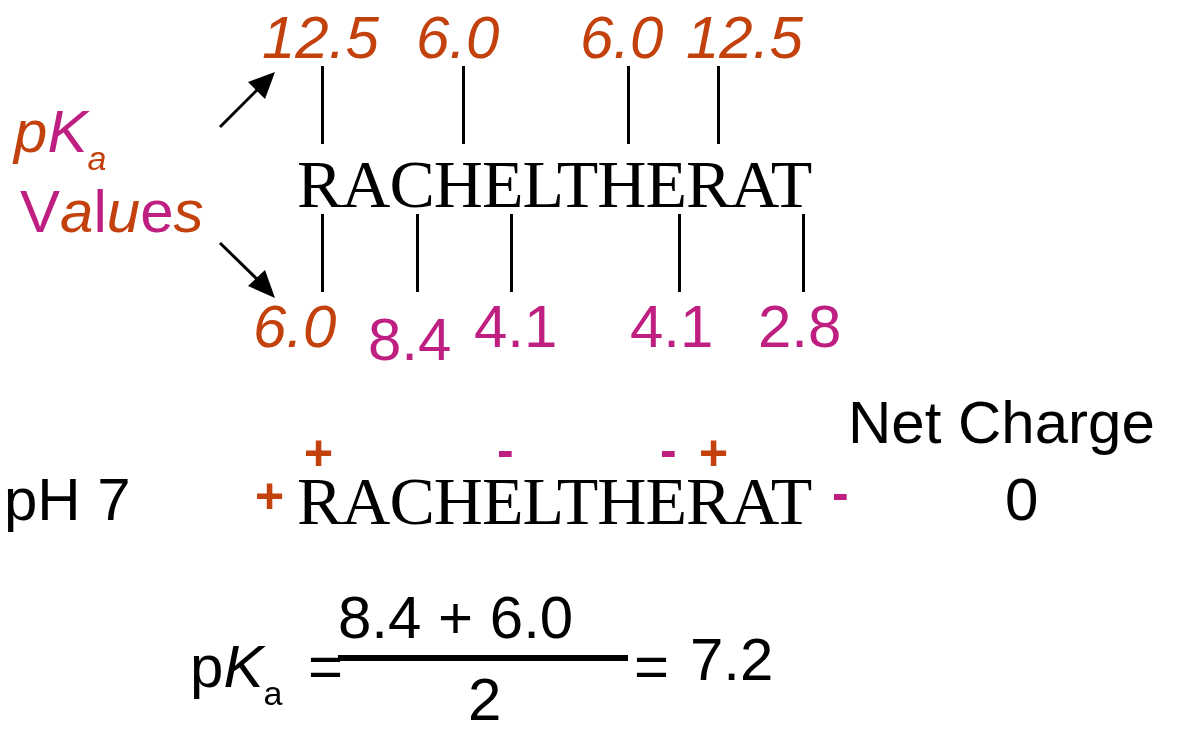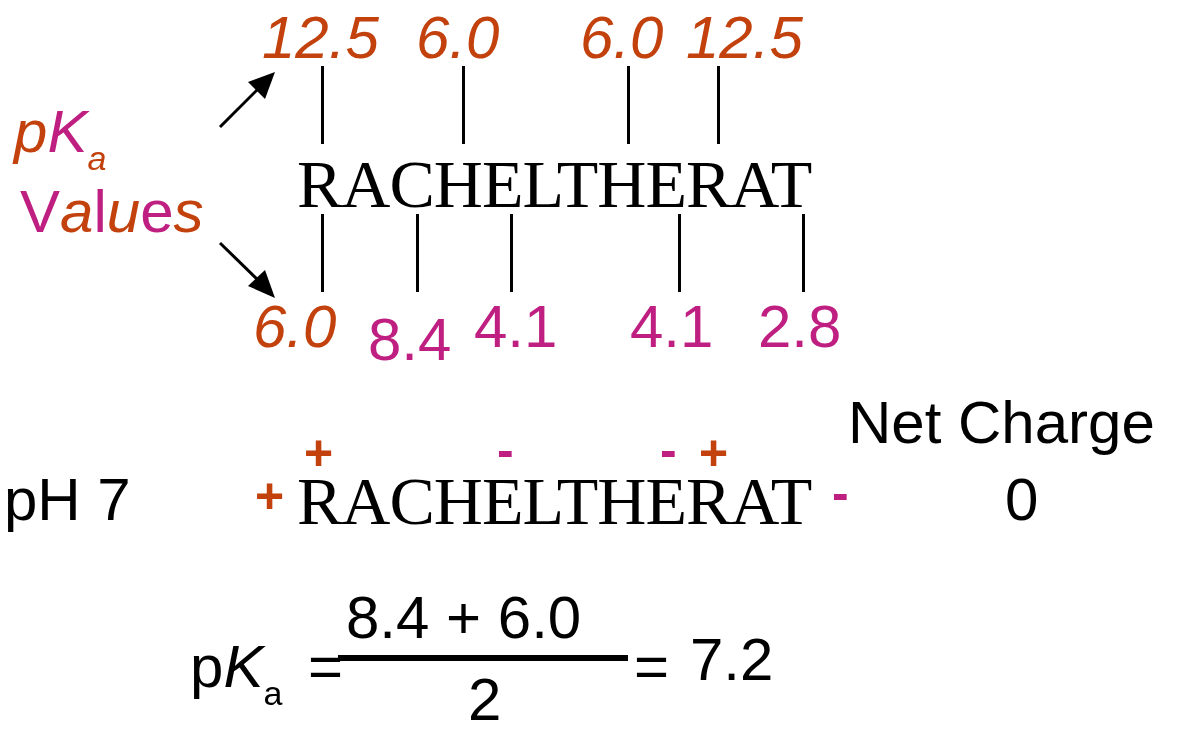--- a/index.html
+++ b/index.html
@@ -76,17 +76,17 @@
 
 <div class="sign blue" style="left:303px; top:428px;">+</div>
 <div class="sign mag" style="left:497px; top:425px;">-</div>
 <div class="sign mag" style="left:660px; top:425px;">-</div>
 <div class="sign blue" style="left:698px; top:428px;">+</div>
 
 <div class="abs big blk" style="left:190px; top:637px;">
   <span>p</span><span style="font-style:italic;">K</span><span style="font-size:34px; position:relative; top:18px;">a</span>
 </div>
 <div class="abs big blk" style="left:308px; top:637px;">=</div>
-<div class="abs big blk" style="left:338px; top:588px;margin-left:8px;">8.4 + 6.0</div>
+<div class="abs big blk" style="left:338px; top:588px;">8.4 + 6.0</div>
 <div class="frac-bar" style="left:338px; top:655px; width:290px;"></div>
 <div class="abs big blk" style="left:468px; top:670px;">2</div>
 <div class="abs big blk" style="left:634px; top:637px;">=</div>
 <div class="abs big blk" style="left:690px; top:630px;">7.2</div>
 
 </body></html>

